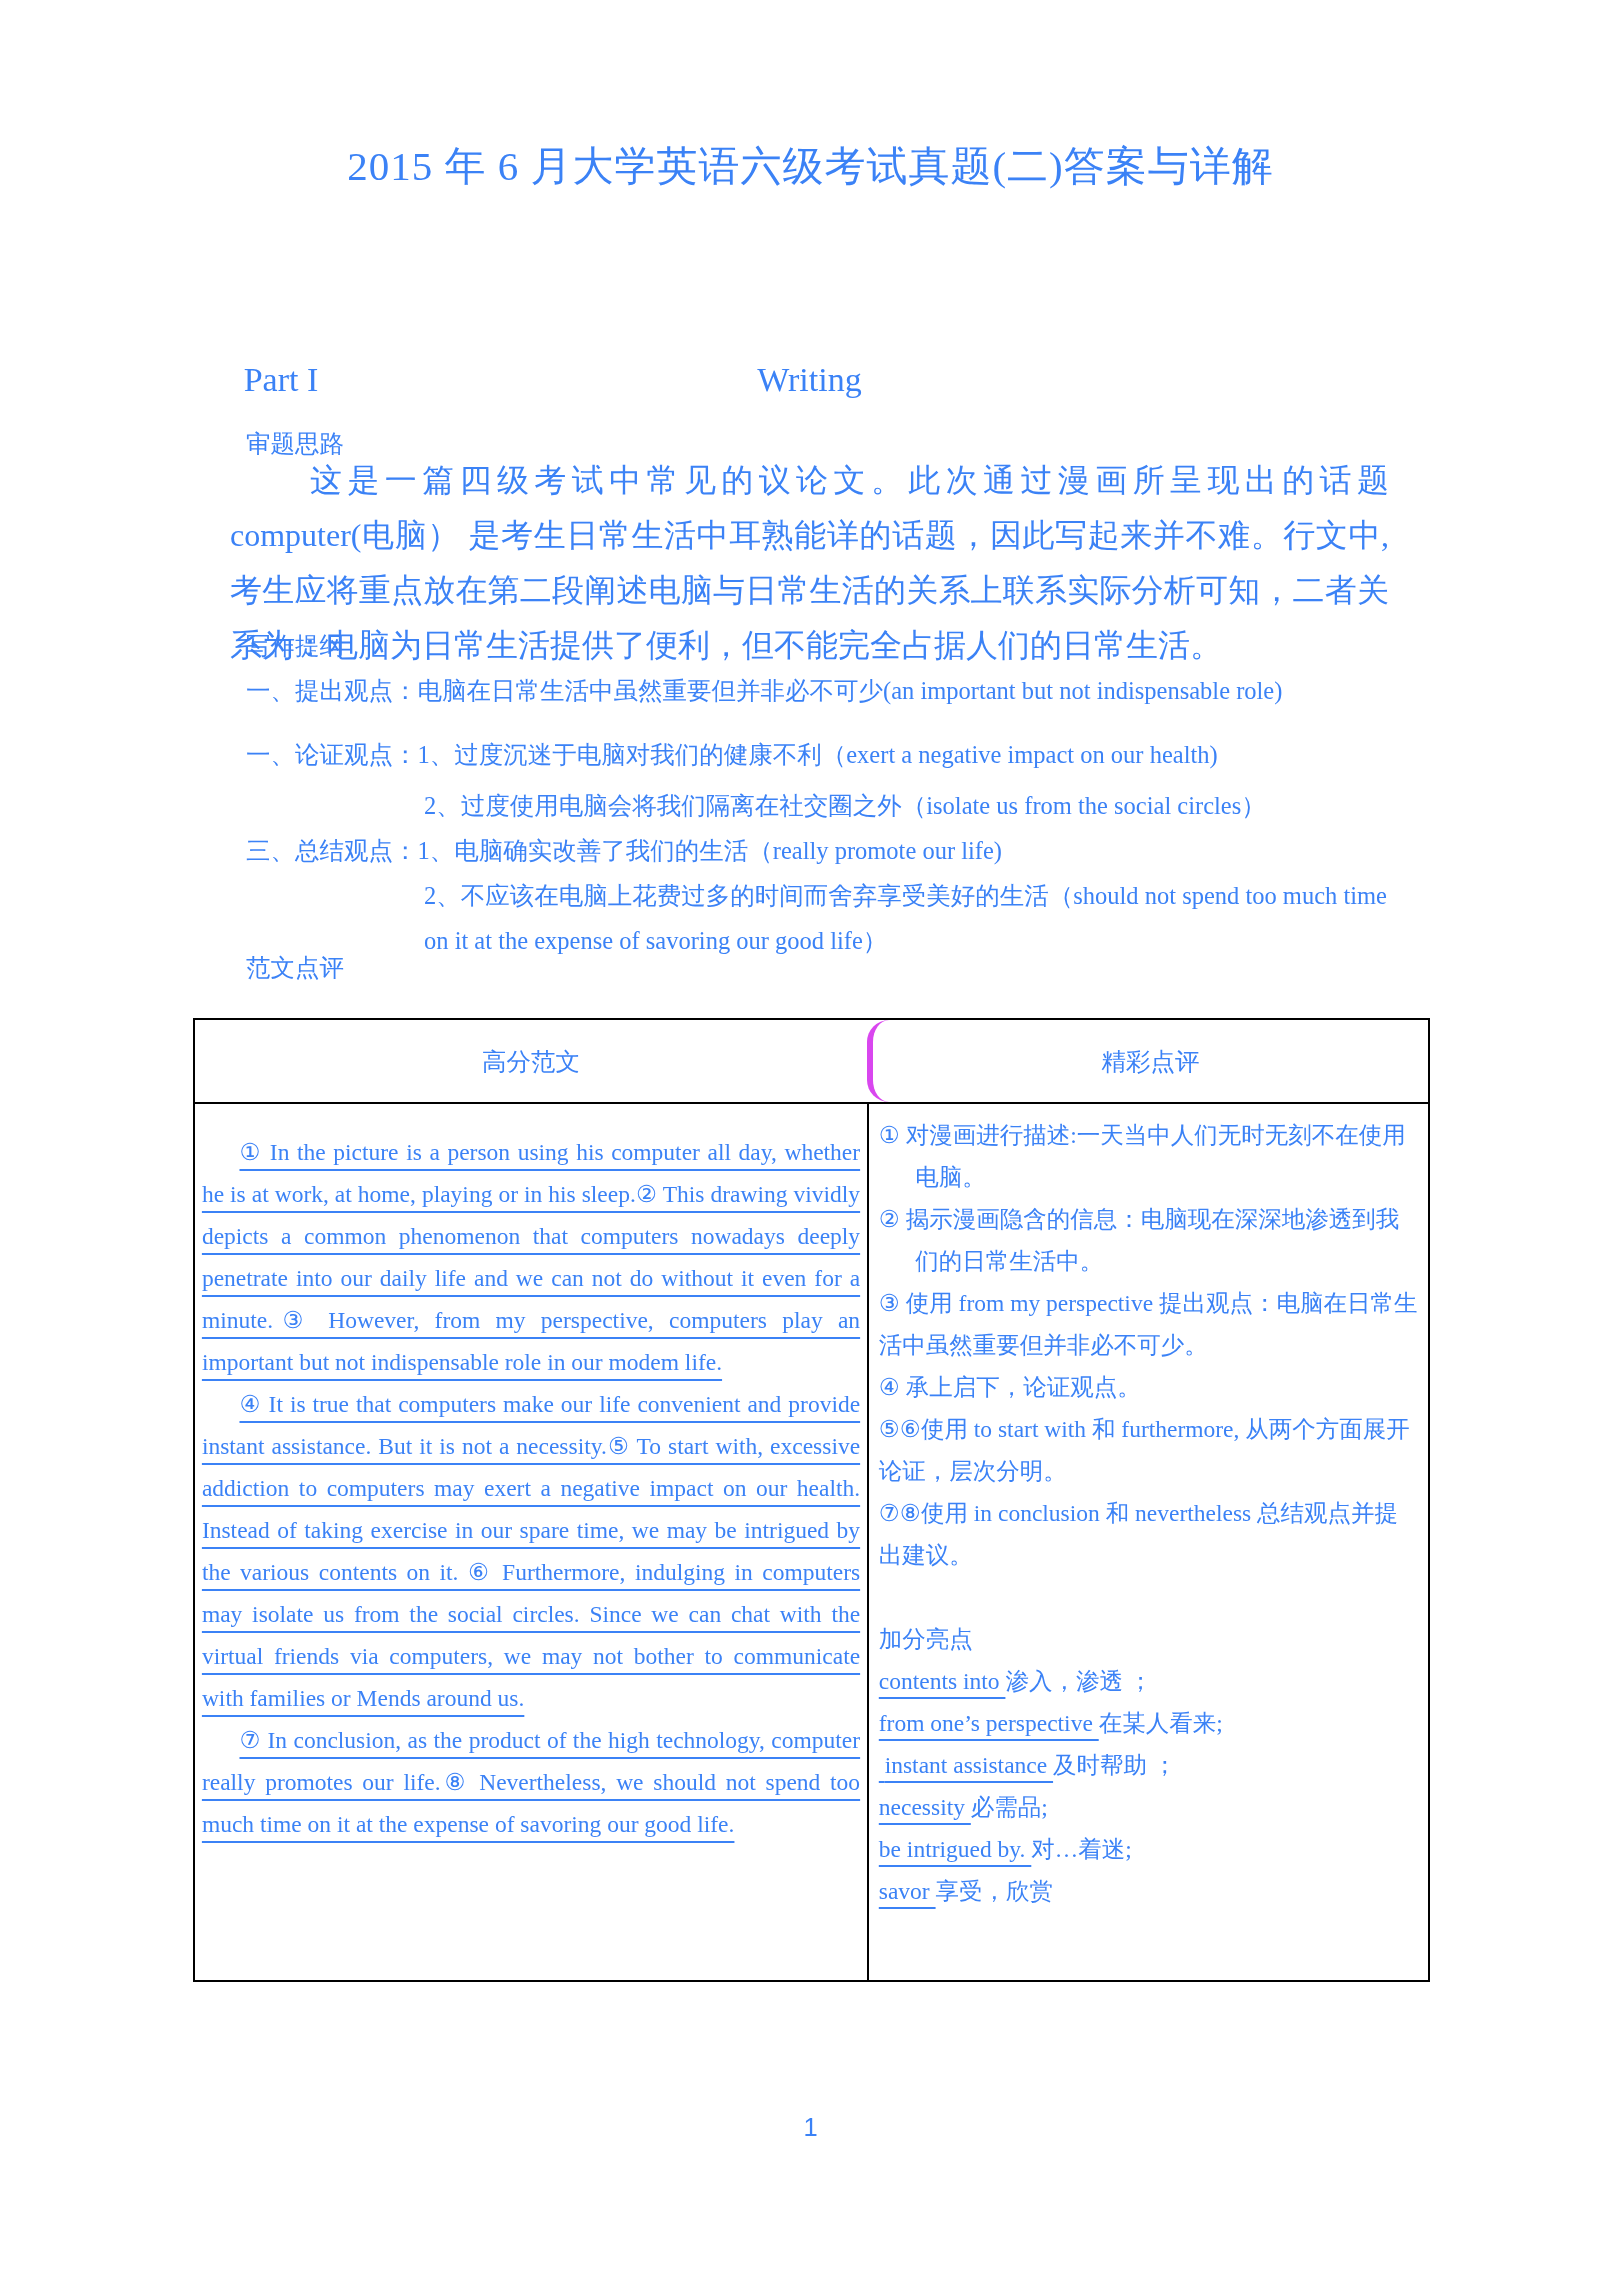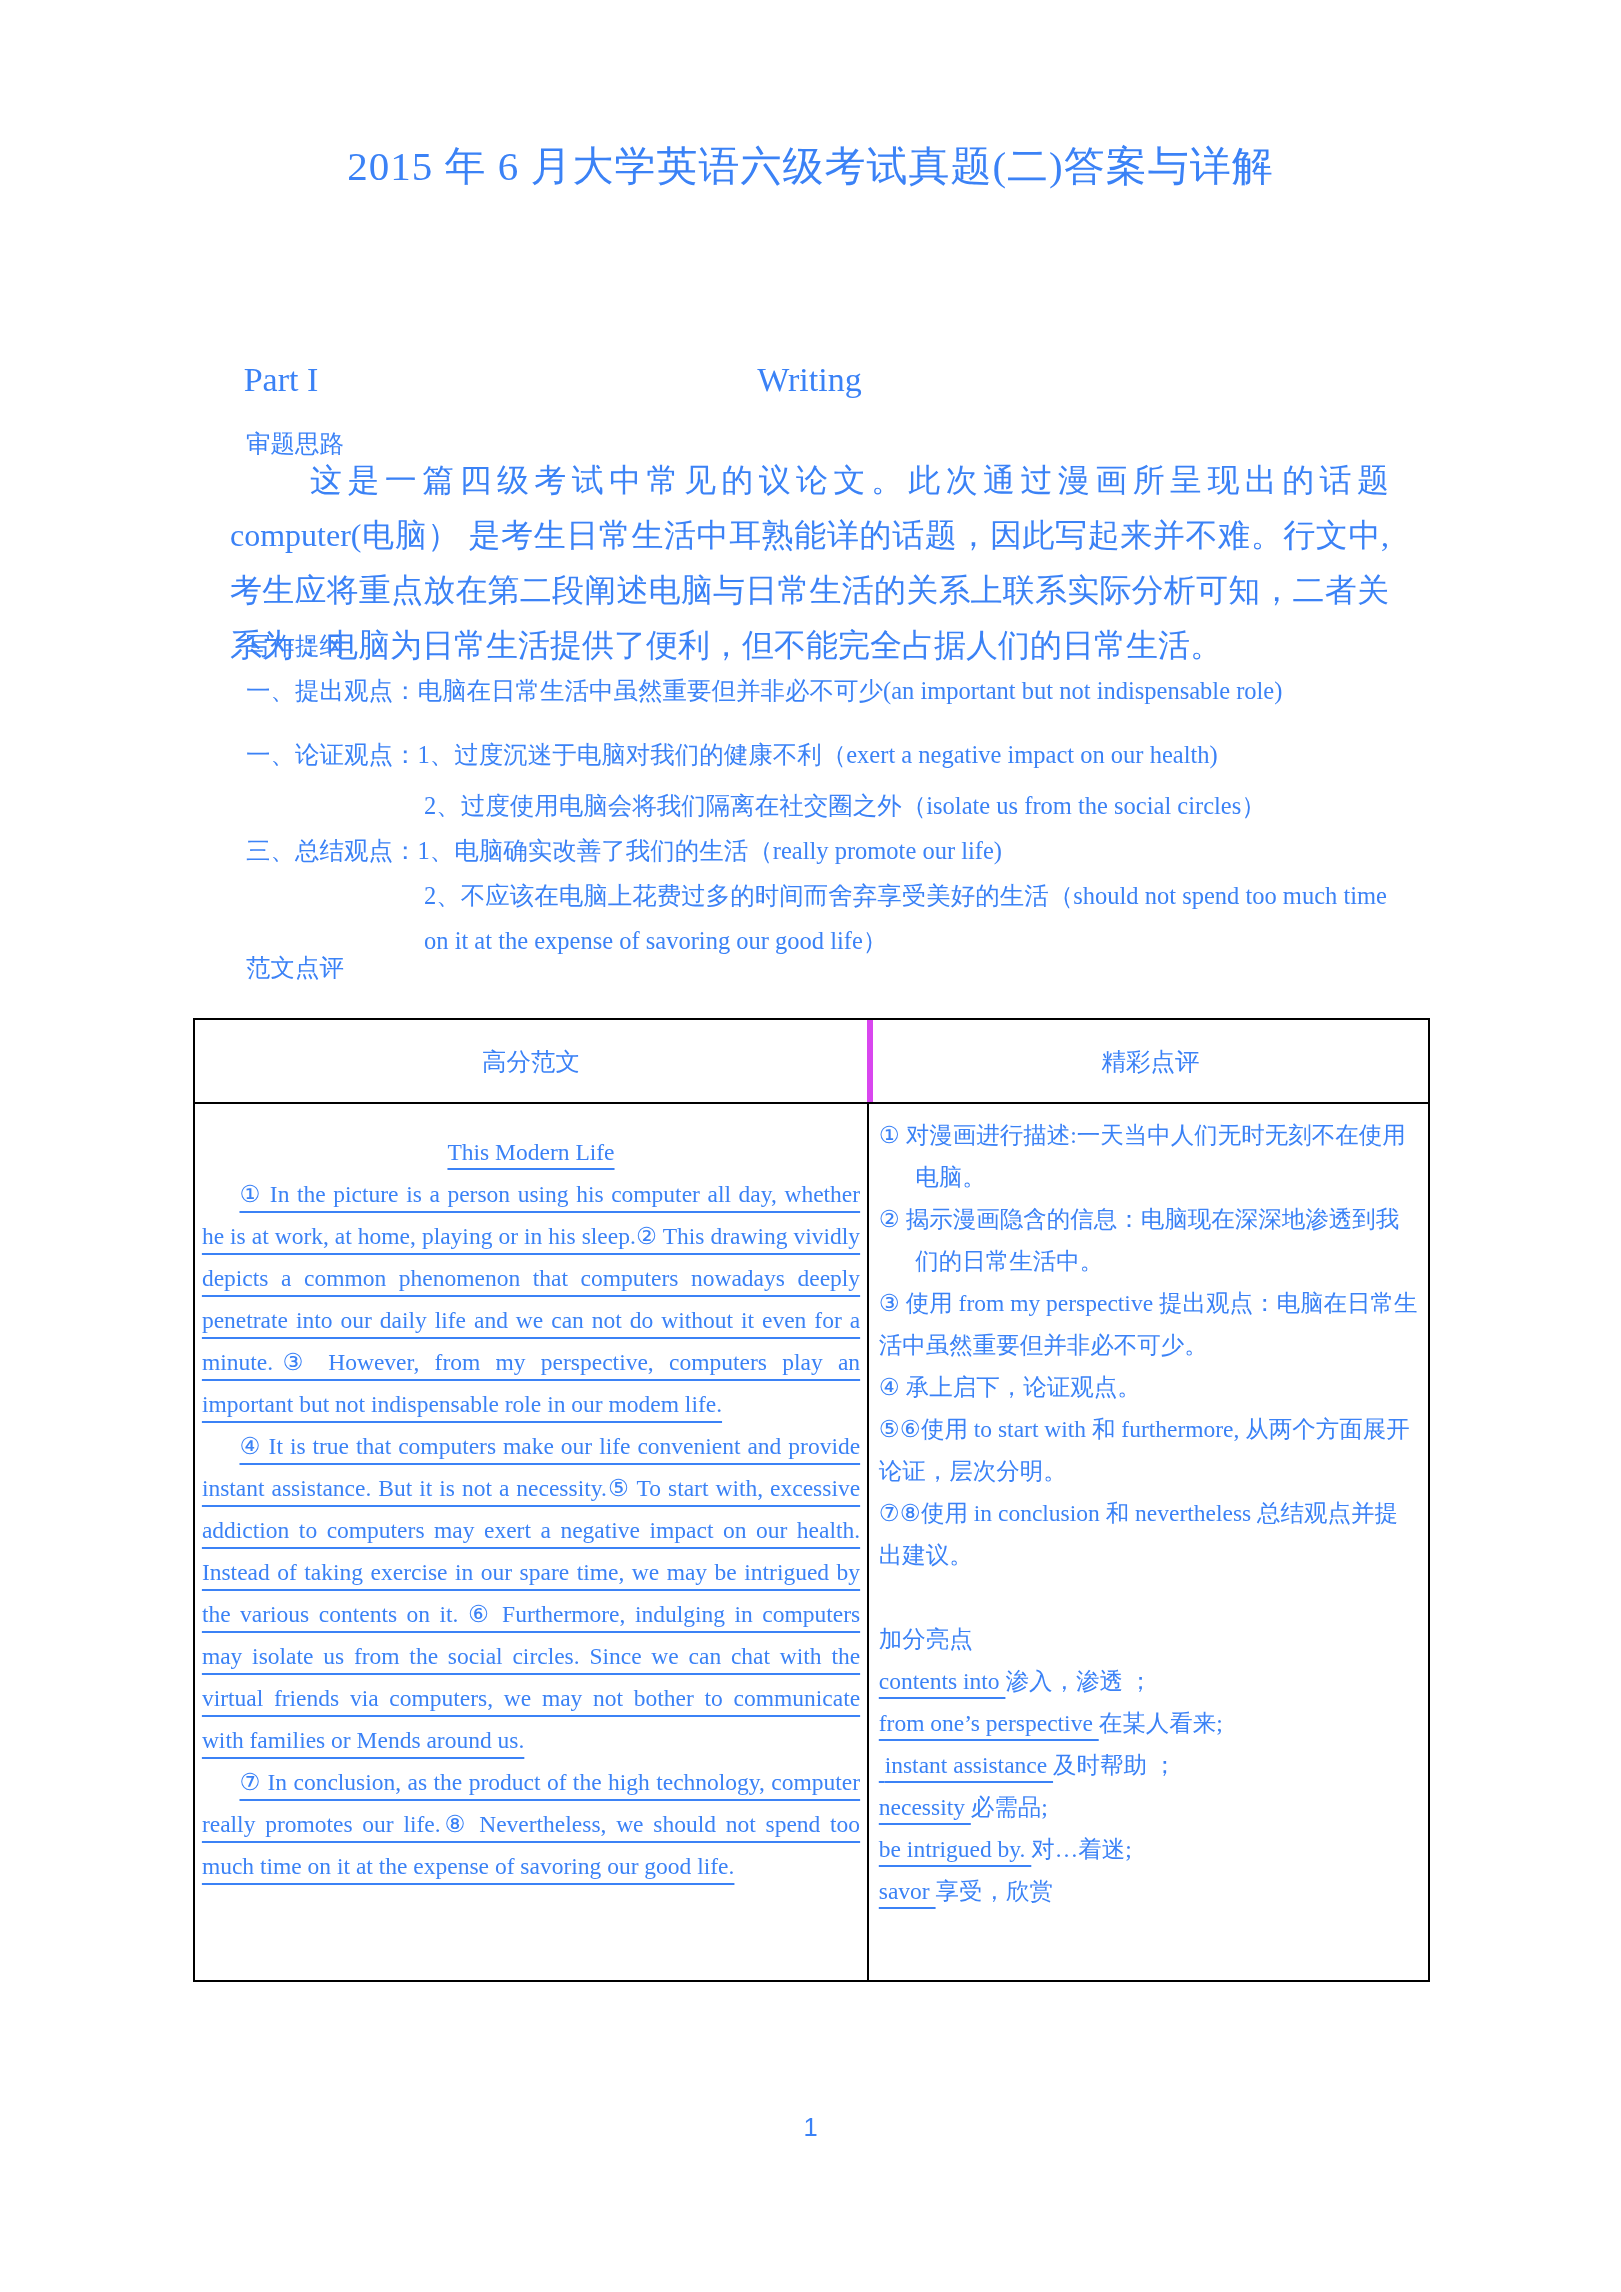--- a/index.html
+++ b/index.html
@@ -30,21 +30,21 @@
   .o-gap2{margin-top:6.9px;}
   .cont{padding-left:178px;}
   .pos-review{top:951px;}
 
   .review-table{
     position:absolute;top:1018px;left:193px;width:1237px;height:964px;
     border:2px solid #000;box-sizing:border-box;
     display:flex;flex-direction:column;
   }
   .t-head{display:flex;height:82px;flex:0 0 auto;border-bottom:2.9px solid #000;}
-  .t-hcell{display:flex;align-items:center;justify-content:center;font-size:24.5px;}
+  .t-hcell{display:flex;align-items:center;justify-content:center;font-size:24.5px;border-radius:22px;}
   .t-hcell.left{width:672px;flex:0 0 auto;}
   .t-hcell.right{flex:1;border-left:6px solid #d946ef;font-family:Liberation Serif, serif;}
   .t-body{display:flex;flex:1;overflow:hidden;}
   .t-cell{box-sizing:border-box;font-size:23.5px;line-height:42px;}
   .t-cell.essay{width:672px;flex:0 0 auto;padding:27.4px 6.9px 0 6.9px;}
   .t-cell.comments{flex:1;border-left:2px solid #000;padding:9.8px 7.8px 0 9.8px;}
 
   .essay-title{text-align:center;}
   .essay p{
     margin:0;text-align:justify;text-indent:1.6em;
@@ -89,21 +89,20 @@
   <div class="h-small pos-review">范文点评</div>
 
   <div class="review-table">
     <div class="t-head">
       <div class="t-hcell left">高分范文</div>
       <div class="t-hcell right">精彩点评</div>
     </div>
     <div class="t-body">
 
       <div class="t-cell essay">
-        <div class="essay-title"><span class="u">This Modern Life</span></div>
         <p>① In the picture is a person using his computer all day, whether he is at work, at home, playing or in his sleep.② This drawing vividly depicts a common phenomenon that computers nowadays deeply penetrate into our daily life and we can not do without it even for a minute.③ However, from my perspective, computers play an important but not indispensable role in our modem life.</p>
         <p>④ It is true that computers make our life convenient and provide instant assistance. But it is not a necessity.⑤ To start with, excessive addiction to computers may exert a negative impact on our health. Instead of taking exercise in our spare time, we may be intrigued by the various contents on it. ⑥ Furthermore, indulging in computers may isolate us from the social circles. Since we can chat with the virtual friends via computers, we may not bother to communicate with families or Mends around us.</p>
         <p>⑦ In conclusion, as the product of the high technology, computer really promotes our life.⑧ Nevertheless, we should not spend too much time on it at the expense of savoring our good life.</p>
       </div>
 
       <div class="t-cell comments">
         <div class="c-item hang">① 对漫画进行描述:一天当中人们无时无刻不在使用电脑。</div>
         <div class="c-item hang">② 揭示漫画隐含的信息：电脑现在深深地渗透到我们的日常生活中。</div>
         <div class="c-item">③ 使用 from my perspective 提出观点：电脑在日常生活中虽然重要但并非必不可少。</div>
         <div class="c-item">④ 承上启下，论证观点。</div>

